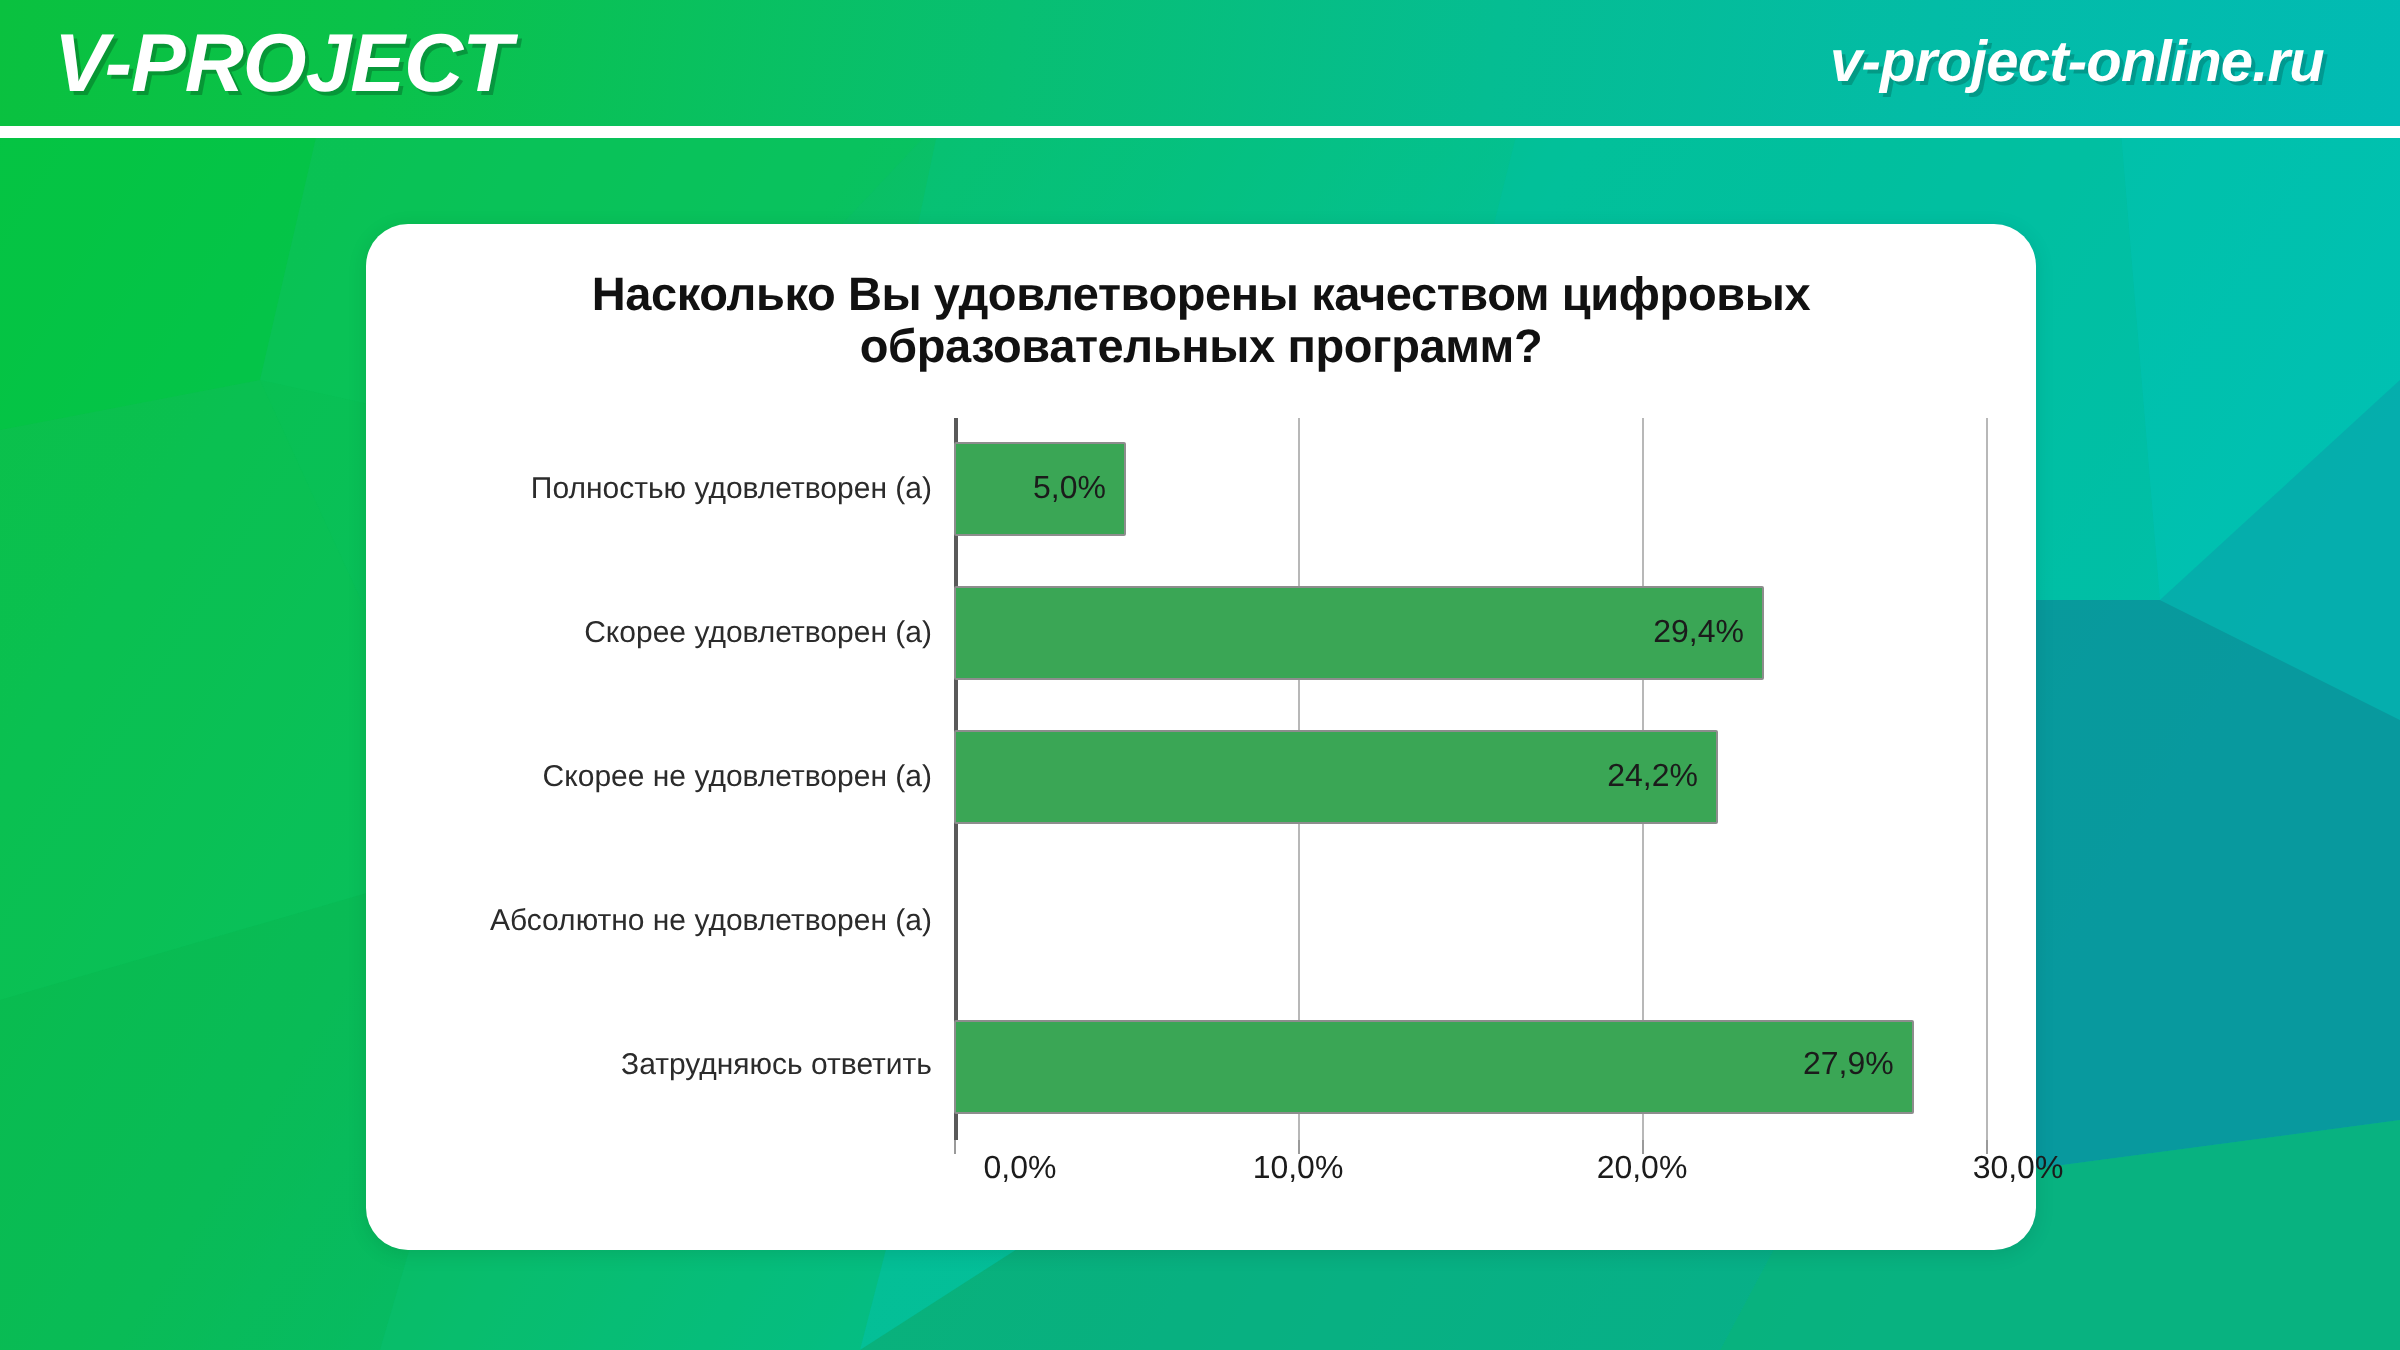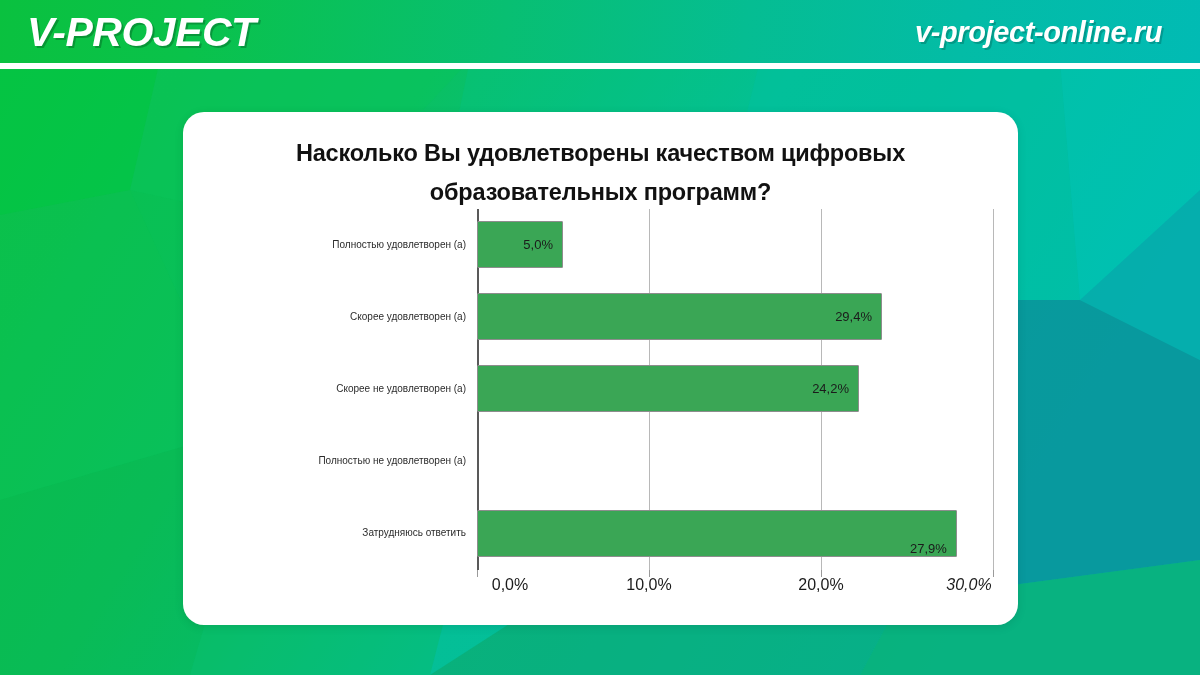--- a/index.html
+++ b/index.html
@@ -44,21 +44,21 @@
   
   #card {
     position:absolute; left:183px; top:112px; width:835px; height:513px;
     background:#ffffff; border-radius:21px; z-index:2;
     box-shadow:0 2px 10px rgba(0,0,0,.10);
   }
 
   #chart-title {
     position:absolute; left:40px; top:22px; width:755px;
     text-align:center; font-size:23.5px; font-weight:bold; color:#111111;
-    line-height:39px; letter-spacing:-0.2px;
+    line-height:26px; letter-spacing:-0.2px;
   }
 
   
   #plot {
     position:absolute; left:294px; top:97px; width:516px; height:361px;
   }
   .gridline {
     position:absolute; top:0; width:1px; height:361px; background:#b8b8b8;
   }
   .axisline {
@@ -67,28 +67,28 @@
   .row {
     position:absolute; left:0; height:72.2px; width:100%;
   }
   .bar {
     position:absolute; top:12px; height:47px; left:0;
     background:#3aa655; border:1px solid #8d8d8d;
     border-radius:1px;
     display:flex; align-items:center; justify-content:flex-end;
   }
   .bar-value {
-    font-size:13px; color:#1b1b1b; font-weight:normal;
+    font-size:16px; color:#1b1b1b; font-weight:normal;
     padding-right:9px; white-space:nowrap;
   }
   .cat-label {
     position:absolute; right:516px; top:12px; height:47px;
     width:268px; padding-right:11px;
     display:flex; align-items:center; justify-content:flex-end;
-    text-align:right; font-size:10px; color:#2b2b2b; line-height:20px;
+    text-align:right; font-size:15px; color:#2b2b2b; line-height:20px;
   }
   .tick-label {
     position:absolute; top:367px; font-size:16px; color:#1b1b1b;
     transform:translateX(-50%); white-space:nowrap;
   }
   .tick-mark {
     position:absolute; top:361px; width:1px; height:7px; background:#9a9a9a;
   }
 </style>
 </head>
@@ -137,43 +137,43 @@
   <div class="tick-mark" style="left: 0px;"></div>
       <div class="tick-label" style="left: 0px; margin-left: 33px;">0,0%</div>
       <div class="gridline" style="left: 172px; background: rgb(184, 184, 184);"></div>
       <div class="tick-mark" style="left: 172px;"></div>
       <div class="tick-label" style="left: 172px;">10,0%</div>
       <div class="gridline" style="left: 344px; background: rgb(184, 184, 184);"></div>
       <div class="tick-mark" style="left: 344px;"></div>
       <div class="tick-label" style="left: 344px;">20,0%</div>
       <div class="gridline" style="left: 516px; background: rgb(184, 184, 184);"></div>
       <div class="tick-mark" style="left: 516px;"></div>
-      <div class="tick-label" style="left: 492px; font-style: italic;">30,0%</div>
+      <div class="tick-label" style="left: 532px;">30,0%</div>
       <div class="axisline" style="background: rgb(89, 89, 89);"></div>
       <div class="row" style="top: 0px; height: 72.2px;">
         <div class="cat-label">Полностью удовлетворен (а)</div>
         <div class="bar" style="width: 86px; background: rgb(58, 166, 85); border-color: rgb(141, 141, 141);">
           <span class="bar-value">5,0%</span>
         </div>
       </div>
       <div class="row" style="top: 72.2px; height: 72.2px;">
         <div class="cat-label">Скорее удовлетворен (а)</div>
         <div class="bar" style="width: 405px; background: rgb(58, 166, 85); border-color: rgb(141, 141, 141);">
           <span class="bar-value">29,4%</span>
         </div>
       </div>
       <div class="row" style="top: 144.4px; height: 72.2px;">
         <div class="cat-label">Скорее не удовлетворен (а)</div>
         <div class="bar" style="width: 382px; background: rgb(58, 166, 85); border-color: rgb(141, 141, 141);">
           <span class="bar-value">24,2%</span>
         </div>
       </div>
       <div class="row" style="top: 216.6px; height: 72.2px;">
-        <div class="cat-label">Полностью не удовлетворен (а)</div>
+        <div class="cat-label">Абсолютно не удовлетворен (а)</div>
       </div>
       <div class="row" style="top: 288.8px; height: 72.2px;">
         <div class="cat-label">Затрудняюсь ответить</div>
-        <div class="bar" style="width: 479.88px; background: rgb(58, 166, 85); border-color: rgb(141, 141, 141); align-items: flex-end;">
+        <div class="bar" style="width: 479.88px; background: rgb(58, 166, 85); border-color: rgb(141, 141, 141);">
           <span class="bar-value">27,9%</span>
         </div>
       </div>
     </div>
 </div>
 
 </body></html>

